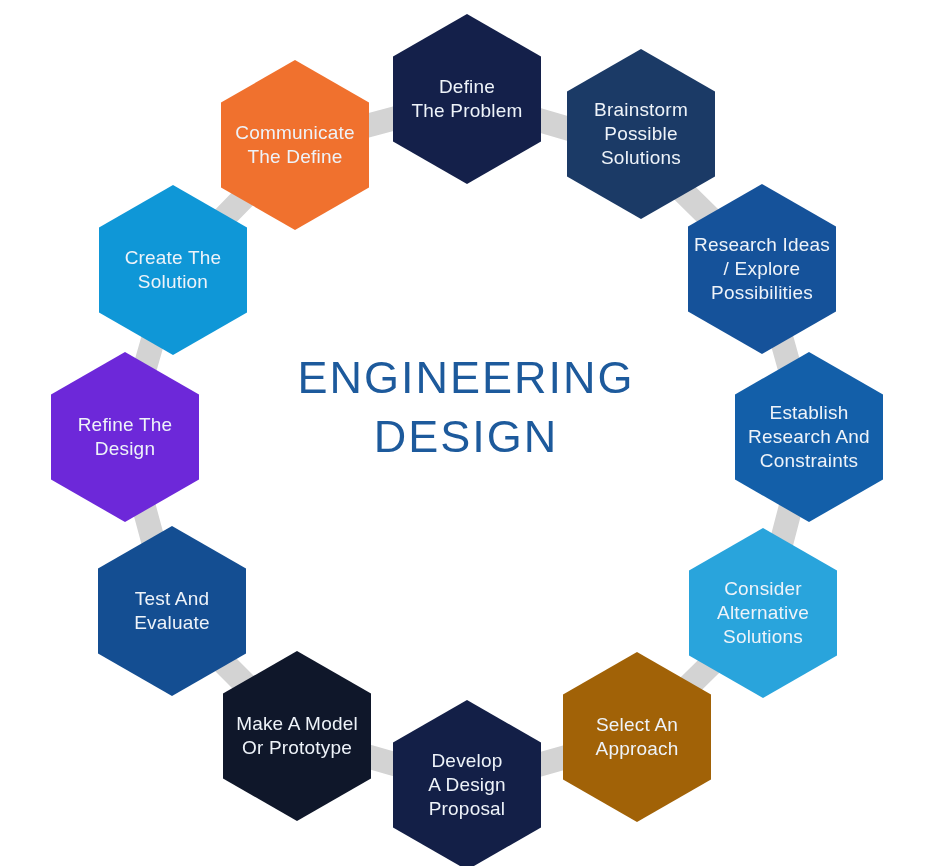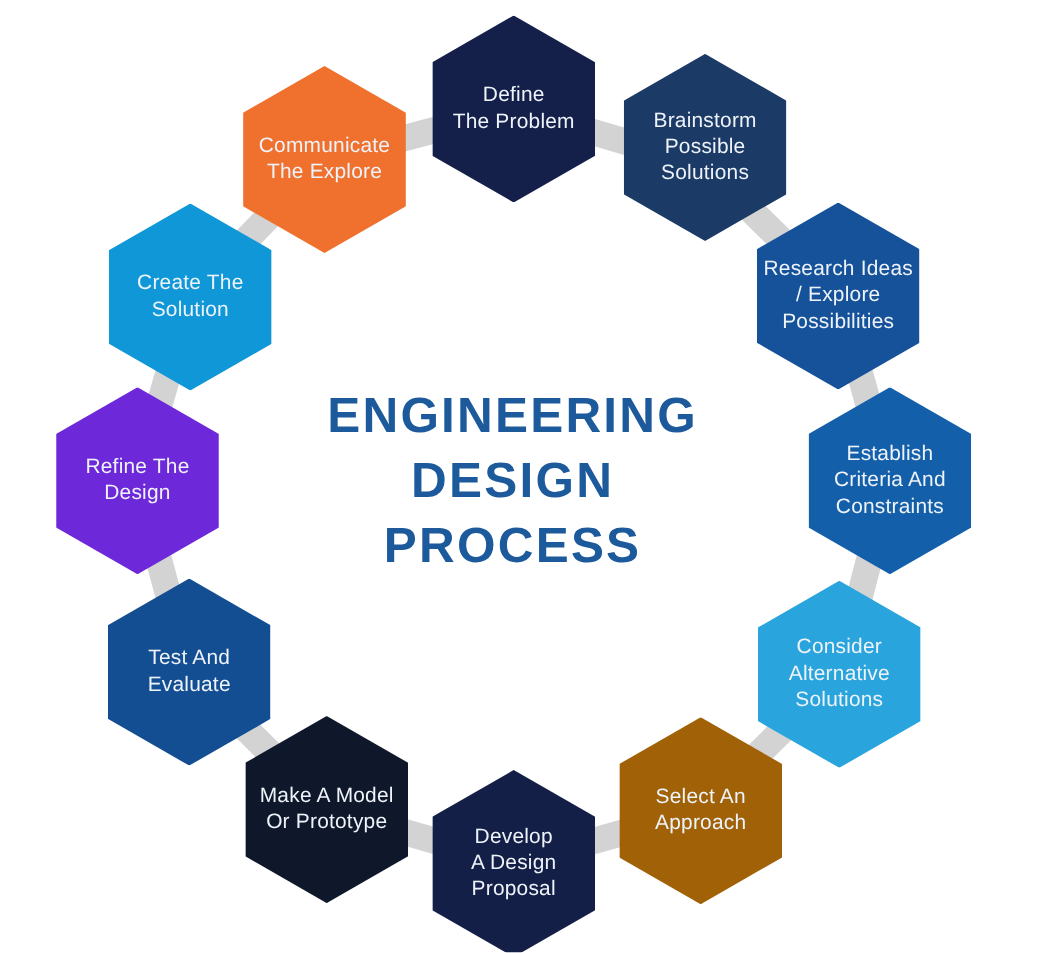--- a/index.html
+++ b/index.html
@@ -39,21 +39,21 @@
     white-space: pre-line;
     letter-spacing: 0.2px;
   }
   .title {
     position: absolute;
     left: 466px;
     top: 348px;
     transform: translateX(-50%);
     text-align: center;
     z-index: 2;
-    font-weight: 700;
+    font-weight: 400;
     font-size: 45px;
     line-height: 59px;
     letter-spacing: 2px;
     white-space: nowrap;
   }
 </style>
 </head>
 <body>
 
 <div class="canvas">
@@ -72,21 +72,21 @@
 Possible
 Solutions</span>
       </div>
       <div class="hex" style="left: 688px; top: 184px; background: rgb(21, 82, 154);">
         <span class="hex-label">Research Ideas
 / Explore
 Possibilities</span>
       </div>
       <div class="hex" style="left: 735px; top: 352px; background: rgb(19, 95, 169);">
         <span class="hex-label">Establish
-Criteria And
+Research And
 Constraints</span>
       </div>
       <div class="hex" style="left: 689px; top: 528px; background: rgb(41, 164, 220);">
         <span class="hex-label">Consider
 Alternative
 Solutions</span>
       </div>
       <div class="hex" style="left: 563px; top: 652px; background: #a16207;">
         <span class="hex-label">Select An
 Approach</span>
@@ -107,23 +107,22 @@
       <div class="hex" style="left: 51px; top: 352px; background: #6d28d9;">
         <span class="hex-label">Refine The
 Design</span>
       </div>
       <div class="hex" style="left: 99px; top: 185px; background: rgb(15, 151, 215);">
         <span class="hex-label">Create The
 Solution</span>
       </div>
       <div class="hex" style="left: 221px; top: 60px; background: rgb(240, 113, 46);">
         <span class="hex-label">Communicate
-The Explore</span>
+The Define</span>
       </div>
     </div>
 
   <div class="title" id="diagram-title" style="color: rgb(29, 90, 156);">
     <div>ENGINEERING</div>
     <div>DESIGN</div>
-    <div>PROCESS</div>
   </div>
 
 </div>
 
 </body></html>

